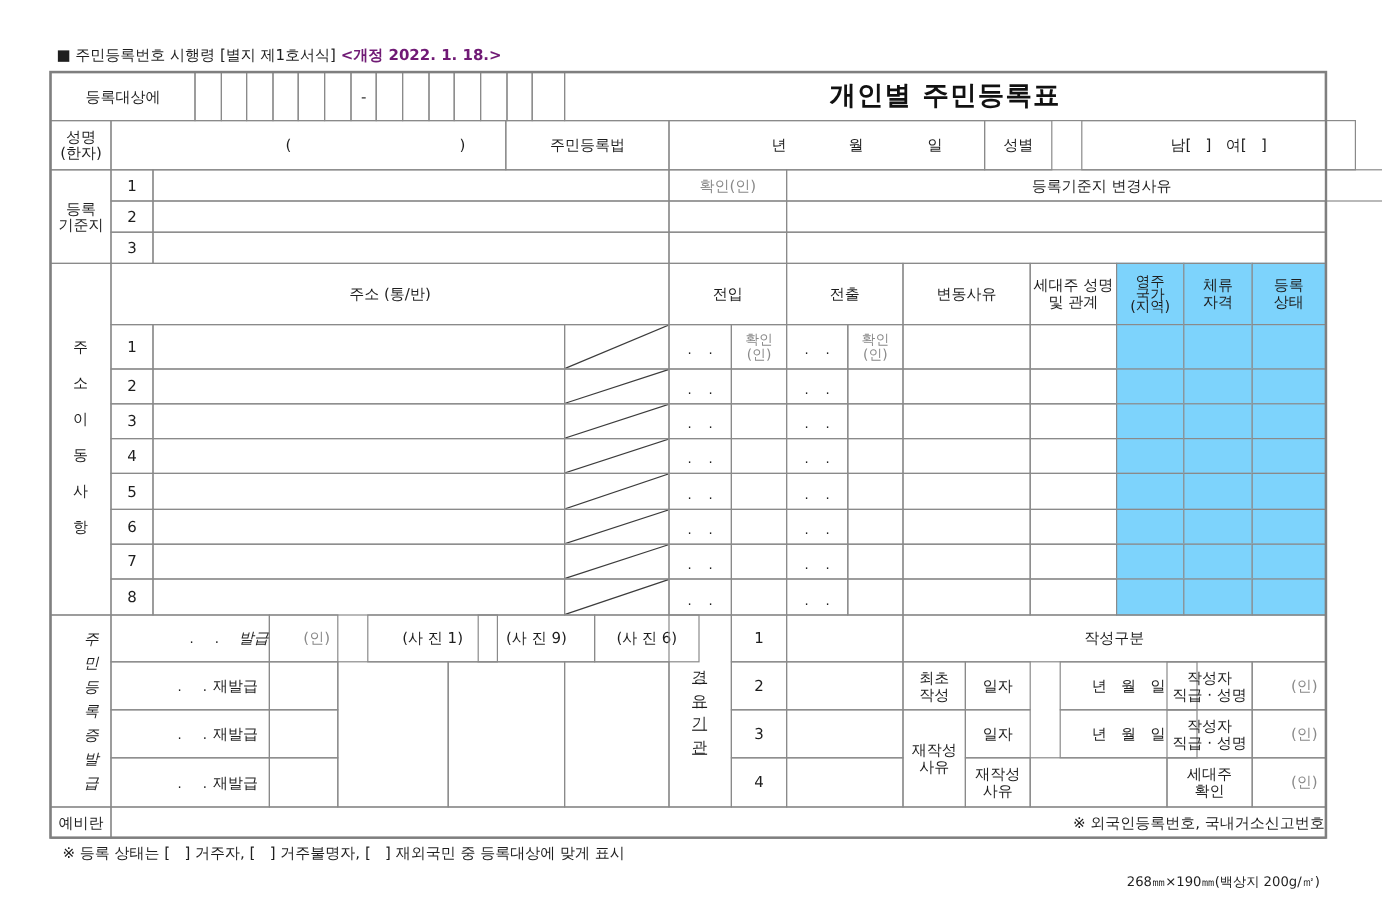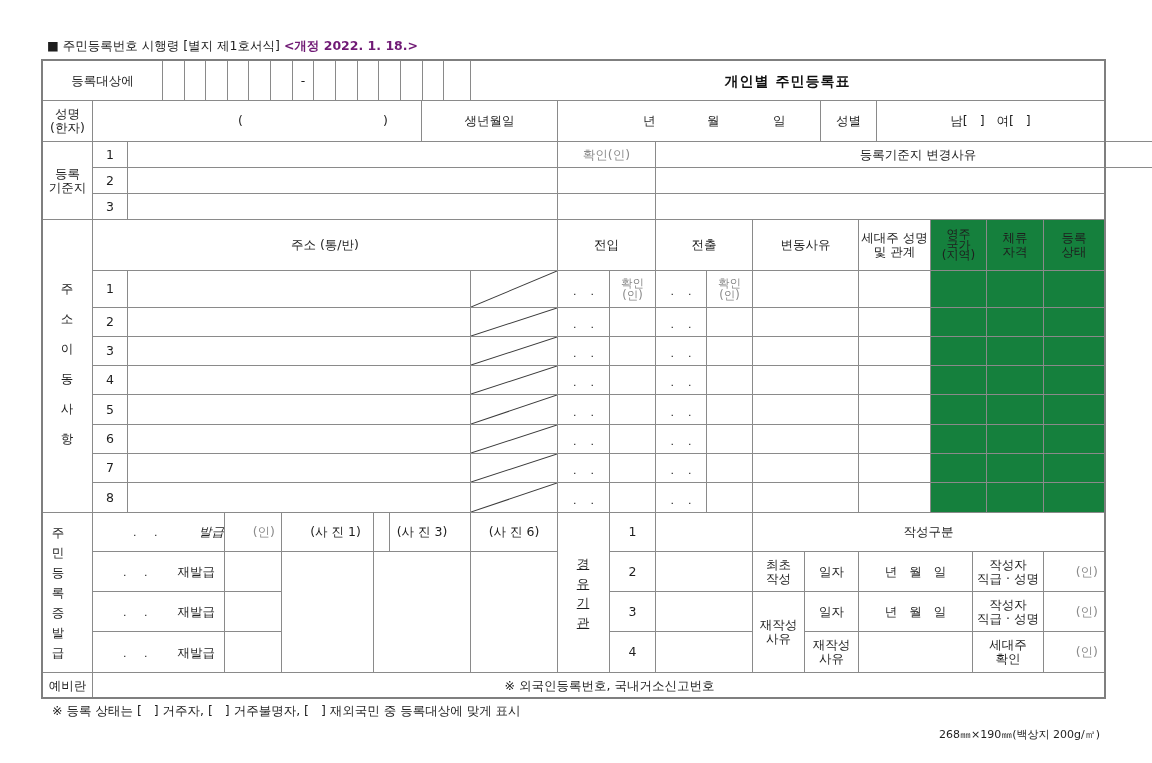--- a/index.html
+++ b/index.html
@@ -1,31 +1,31 @@
 <!DOCTYPE html>
 <html><head>
 <meta charset="utf-8">
 <style>
   html,body{margin:0;padding:0;}
   body{width:1152px;height:763px;background:#ffffff;position:relative;overflow:hidden;
        font-family:"DejaVu Sans","Liberation Sans",sans-serif;font-size:12.5px;color:#1e1e1e;}
   .c{position:absolute;box-sizing:border-box;border:1px solid #8a8a8a;display:flex;align-items:center;
      justify-content:center;text-align:center;line-height:14px;}
   .col{flex-direction:column;}
-  .shade{background:#15803d;}
+  .shade{background:#7dd3fc;}
   .gray{color:#8a8a8a;}
-  .pre{white-space:pre;}
-  .left{justify-content:center;padding-left:22px;}
+  .pre{white-space:pre;margin-left:25px;}
+  .left{justify-content:flex-end;padding-left:22px;}
   .right{justify-content:flex-end;padding-right:6px;}
   .abs{position:absolute;}
   .frame{position:absolute;left:41px;top:59px;width:1065px;height:640px;box-sizing:border-box;
          border:2px solid #7f7f7f;pointer-events:none;}
   .topline{position:absolute;left:47px;top:38px;white-space:pre;line-height:16px;}
   .rev{color:#701a75;font-weight:bold;}
-  .title{font-size:14px;font-weight:bold;letter-spacing:1px;color:#111;}
+  .title{font-size:22px;font-weight:bold;letter-spacing:1px;color:#111;}
   .vtext{position:absolute;width:14px;word-break:break-all;text-align:center;}
   .small{font-size:11.5px;line-height:12px;}
   .tight{font-size:12px;line-height:10.5px;}
   .dots{white-space:pre;padding-top:6px;font-size:11px;}
   .diag{position:absolute;left:0;top:0;width:100%;height:100%;}
   .diag line{stroke:#3c3c3c;stroke-width:1;vector-effect:non-scaling-stroke;}
   
   .x-num{left:92px;width:36px;}
   .x-addr{left:127px;width:344px;}
   .x-diag{left:470px;width:88px;}
@@ -83,21 +83,21 @@
 
 <div class="c col" style="left:42px;top:100px;width:51px;height:42px;">
     <span>성명</span>
     <span>(한자)</span>
   </div>
 <div class="c" style="left:92px;top:100px;width:330px;height:42px;">
   <span class="abs" style="left:145px;top:13px;">(</span>
   <span class="abs" style="left:290px;top:13px;">)</span>
 </div>
 <div class="c" style="left:421px;top:100px;width:137px;height:42px;">
-    <span>생년월일</span>
+    <span>주민등록법</span>
   </div>
 <div class="c" style="left:557px;top:100px;width:264px;height:42px;">
   <span class="abs" style="left:85px;top:13px;">년</span>
   <span class="abs" style="left:149px;top:13px;">월</span>
   <span class="abs" style="left:215px;top:13px;">일</span>
 </div>
 <div class="c" style="left:820px;top:100px;width:57px;height:42px;">
     <span>성별</span>
   </div>
 <div class="c pre" style="left:876px;top:100px;width:229px;height:42px;"><span>남[   ]   여[   ]</span></div>
@@ -316,21 +316,21 @@
 <div class="c x-inc y-a8"></div>
 <div class="c x-outd y-a8 dots"><span>.    .</span></div>
 <div class="c x-outc y-a8"></div>
 <div class="c x-rsn y-a8"></div>
 <div class="c x-hh y-a8"></div>
 <div class="c x-pr y-a8 shade"></div>
 <div class="c x-st y-a8 shade"></div>
 <div class="c x-rs y-a8 shade"></div>
 
 <div class="c" style="left:42px;top:512px;width:51px;height:161px;"></div>
-<div class="vtext" style="left:51px;top:523px;line-height:20px;">주민등록증발급</div>
+<div class="vtext" style="left:69px;top:523px;line-height:20px;font-style:italic;">주민등록증발급</div>
 
 <div class="c y-b1" style="left:92px;width:133px;">
   <span class="abs pre dots" style="left:40px;top:7px;">.     .</span>
   <span class="abs" style="right:0;top:12px;font-style:italic;">발급</span>
 </div>
 <div class="c y-b1 right gray" style="left:224px;width:58px;">
     <span>(인)</span>
   </div>
 <div class="c y-b2" style="left:92px;width:133px;">
   <span class="abs pre dots" style="left:30px;top:8px;">.     .</span>
@@ -342,21 +342,21 @@
   <span class="abs" style="right:9px;top:13px;">재발급</span>
 </div>
 <div class="c y-b3" style="left:224px;width:58px;"></div>
 <div class="c y-b4" style="left:92px;width:133px;">
   <span class="abs pre dots" style="left:30px;top:9px;">.     .</span>
   <span class="abs" style="right:9px;top:14px;">재발급</span>
 </div>
 <div class="c y-b4" style="left:224px;width:58px;"></div>
 
 <div class="c y-b1 pre" style="left:281px;width:109px;"><span>(사 진 1)</span></div>
-<div class="c y-b1 pre" style="left:373px;width:98px;"><span>(사 진 3)</span></div>
+<div class="c y-b1 pre" style="left:373px;width:98px;"><span>(사 진 9)</span></div>
 <div class="c y-b1 pre" style="left:470px;width:88px;"><span>(사 진 6)</span></div>
 <div class="c" style="left:281px;top:551px;width:93px;height:122px;"></div>
 <div class="c" style="left:373px;top:551px;width:98px;height:122px;"></div>
 <div class="c" style="left:470px;top:551px;width:88px;height:122px;"></div>
 
 <div class="c" style="left:557px;top:512px;width:53px;height:161px;"></div>
 <div class="vtext" style="left:576px;top:554px;line-height:19.5px;text-decoration:underline;">경유기관</div>
 <div class="c y-b1" style="left:609px;width:47px;">
     <span>1</span>
   </div>

